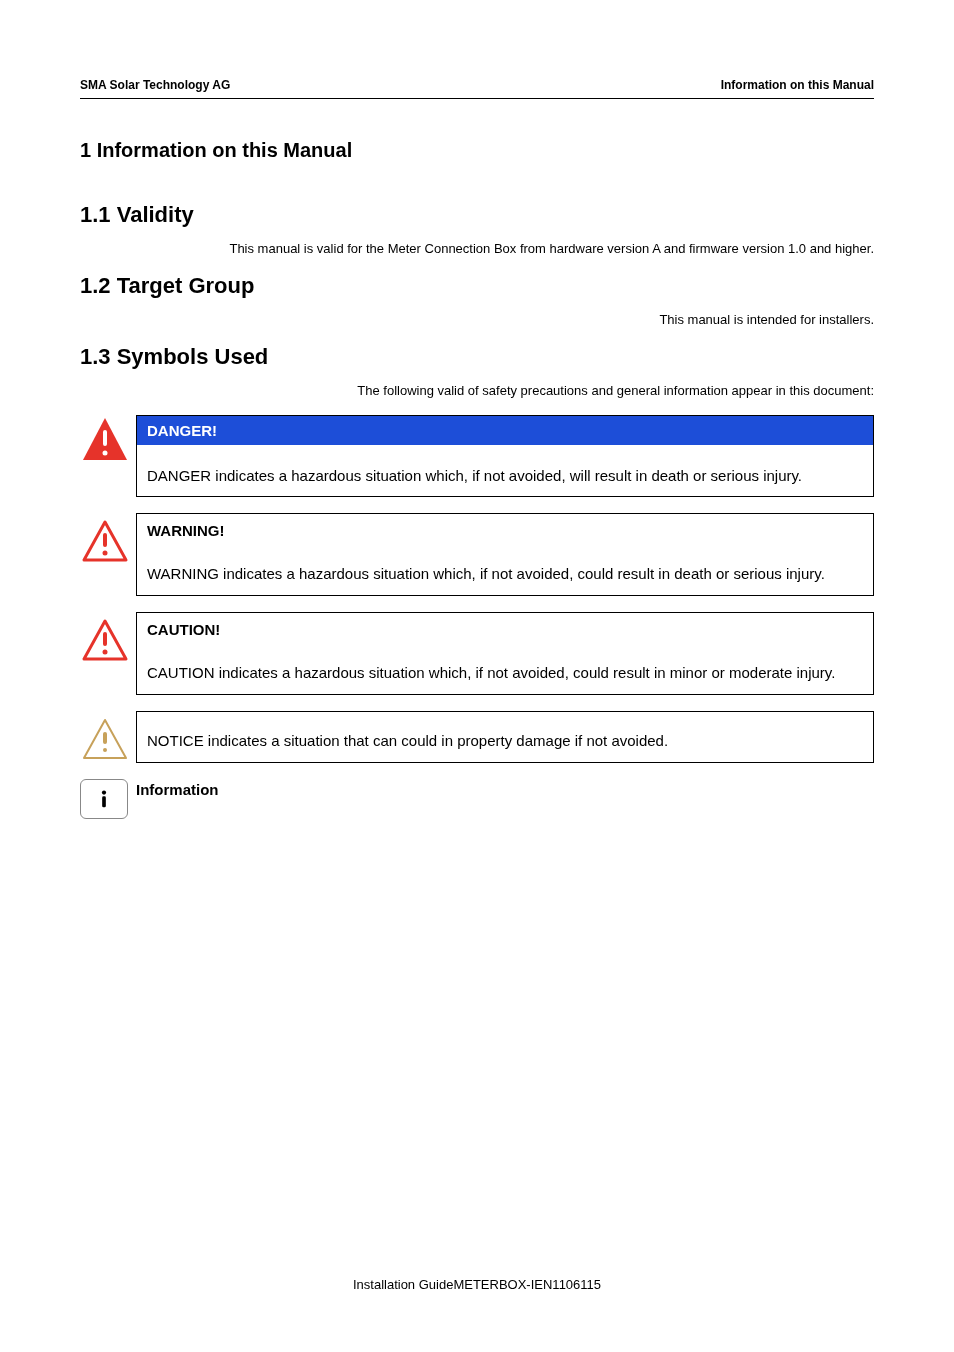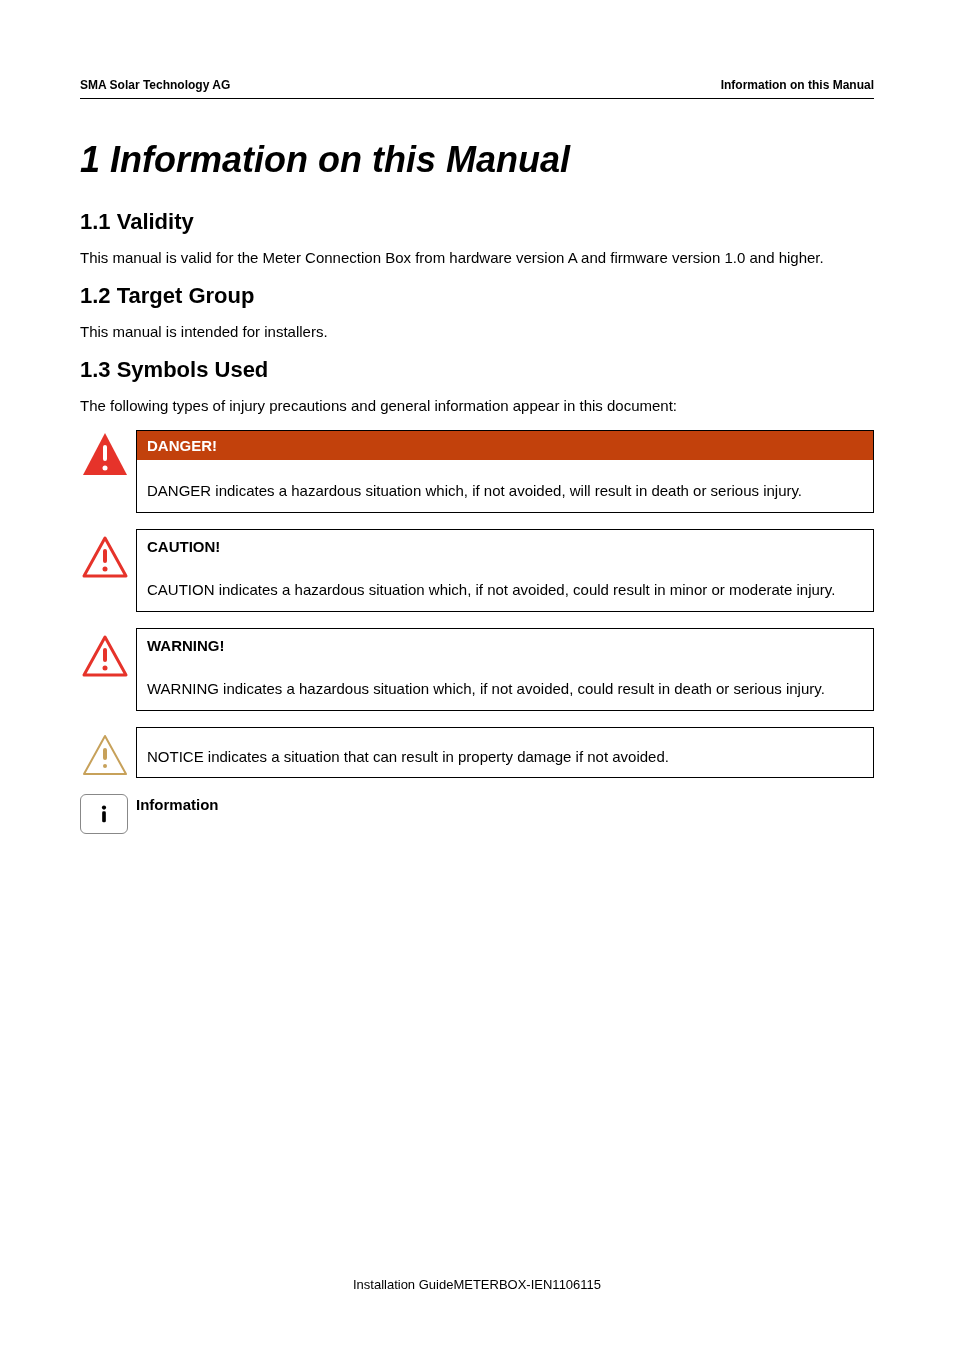--- a/index.html
+++ b/index.html
@@ -4,27 +4,27 @@
 <style>
   * { margin: 0; padding: 0; box-sizing: border-box; }
   html, body { width: 954px; height: 1352px; background: #fff; }
   body { font-family: Arial, Helvetica, sans-serif; color: #000; position: relative; }
 
   .page { padding: 78px 80px 0 80px; }
 
   .topline { display: flex; justify-content: space-between; font-size: 12px; font-weight: bold; margin-bottom: 6px; gap: 13px; }
   .hr { border: none; border-top: 1px solid #000; margin-bottom: 40px; }
 
-  h1.doc-h1 { font-size: 36px; font-weight: bold; margin-bottom: 28px; font-style: italic; }
+  h1.doc-h1 { font-size: 20px; font-weight: bold; margin-bottom: 40px; }
   h2.doc-h2 { font-size: 22px; font-weight: bold; margin-bottom: 12px; margin-top: 8px; }
-  p.body { font-size: 15px; line-height: 1.45; margin-bottom: 14px; }
+  p.body { font-size: 13px; line-height: 1.45; margin-bottom: 14px; text-align: right; }
 
   .box { border: 1px solid #000; margin: 10px 0 16px 56px; padding: 0; width: calc(100% - 56px); position: relative; }
   .box .banner { color: #fff; font-weight: bold; font-size: 15px; padding: 6px 10px; }
-  .box.danger .banner { background: #c2410c; }
+  .box.danger .banner { background: #1d4ed8; }
   .box .plainhead { font-weight: bold; font-size: 15px; padding: 8px 10px 6px 10px; }
   .box .content { font-size: 15px; line-height: 1.45; padding: 18px 10px 10px 10px; }
   .box.danger .content { padding-top: 20px; }
 
   .icon-wrap { position: absolute; left: -56px; top: 0; width: 48px; height: 48px; }
   .icon-wrap.lower { top: 4px; }
 
   .info-row { display: flex; margin: 2px 0 12px 0; justify-content: center; }
   .info-icon-cell { width: 48px; flex: 0 0 48px; border: 1px solid #888; border-radius: 6px; height: 40px; display:flex; align-items:center; justify-content:center; margin-right: 8px; }
   .info-text { flex: 1; font-size: 15px; line-height: 1.45; }
@@ -45,21 +45,21 @@
 
   <h1 class="doc-h1">1  Information on this Manual</h1>
 
   <h2 class="doc-h2">1.1  Validity</h2>
   <p class="body">This manual is valid for the Meter Connection Box from hardware version A and firmware version 1.0 and higher.</p>
 
   <h2 class="doc-h2">1.2  Target Group</h2>
   <p class="body">This manual is intended for installers.</p>
 
   <h2 class="doc-h2">1.3  Symbols Used</h2>
-  <p class="body">The following types of injury precautions and general information appear in this document:</p>
+  <p class="body">The following valid of safety precautions and general information appear in this document:</p>
 
   <div class="box danger">
     <div class="icon-wrap">
       <svg viewBox="0 0 48 48" width="48" height="48">
         <polygon points="24,2 46,44 2,44" fill="#e6332a"></polygon>
         <rect x="22" y="14" width="4" height="16" rx="2" fill="#fff"></rect>
         <circle cx="24" cy="37" r="2.5" fill="#fff"></circle>
       </svg>
     </div>
     <div class="banner">DANGER!</div>
@@ -67,45 +67,45 @@
   </div>
 
   <div class="box">
     <div class="icon-wrap lower">
       <svg viewBox="0 0 48 48" width="48" height="48">
         <polygon points="24,4 45,42 3,42" fill="none" stroke="#e6332a" stroke-width="3" stroke-linejoin="round"></polygon>
         <rect x="22" y="15" width="4" height="14" rx="2" fill="#e6332a"></rect>
         <circle cx="24" cy="35" r="2.5" fill="#e6332a"></circle>
       </svg>
     </div>
-    <div class="plainhead">CAUTION!</div>
-    <div class="content">CAUTION indicates a hazardous situation which, if not avoided, could result in minor or moderate injury.</div>
+    <div class="plainhead">WARNING!</div>
+    <div class="content">WARNING indicates a hazardous situation which, if not avoided, could result in death or serious injury.</div>
   </div>
 
   <div class="box">
     <div class="icon-wrap lower">
       <svg viewBox="0 0 48 48" width="48" height="48">
         <polygon points="24,4 45,42 3,42" fill="none" stroke="#e6332a" stroke-width="3" stroke-linejoin="round"></polygon>
         <rect x="22" y="15" width="4" height="14" rx="2" fill="#e6332a"></rect>
         <circle cx="24" cy="35" r="2.5" fill="#e6332a"></circle>
       </svg>
     </div>
-    <div class="plainhead">WARNING!</div>
-    <div class="content">WARNING indicates a hazardous situation which, if not avoided, could result in death or serious injury.</div>
+    <div class="plainhead">CAUTION!</div>
+    <div class="content">CAUTION indicates a hazardous situation which, if not avoided, could result in minor or moderate injury.</div>
   </div>
 
   <div class="box">
     <div class="icon-wrap lower">
       <svg viewBox="0 0 48 48" width="48" height="48">
         <polygon points="24,4 45,42 3,42" fill="none" stroke="#c7a15a" stroke-width="2" stroke-linejoin="round"></polygon>
         <rect x="22" y="16" width="4" height="12" rx="2" fill="#c7a15a"></rect>
         <circle cx="24" cy="34" r="2" fill="#c7a15a"></circle>
       </svg>
     </div>
-    <div class="content">NOTICE indicates a situation that can result in property damage if not avoided.</div>
+    <div class="content">NOTICE indicates a situation that can could in property damage if not avoided.</div>
   </div>
 
   <div class="info-row">
     <div class="info-icon-cell">
       <svg viewBox="0 0 24 24" width="22" height="22">
         <circle cx="12" cy="5" r="2.3" fill="#000"></circle>
         <rect x="10" y="9" width="4" height="12" rx="1.5" fill="#000"></rect>
       </svg>
     </div>
     <div class="info-text">

